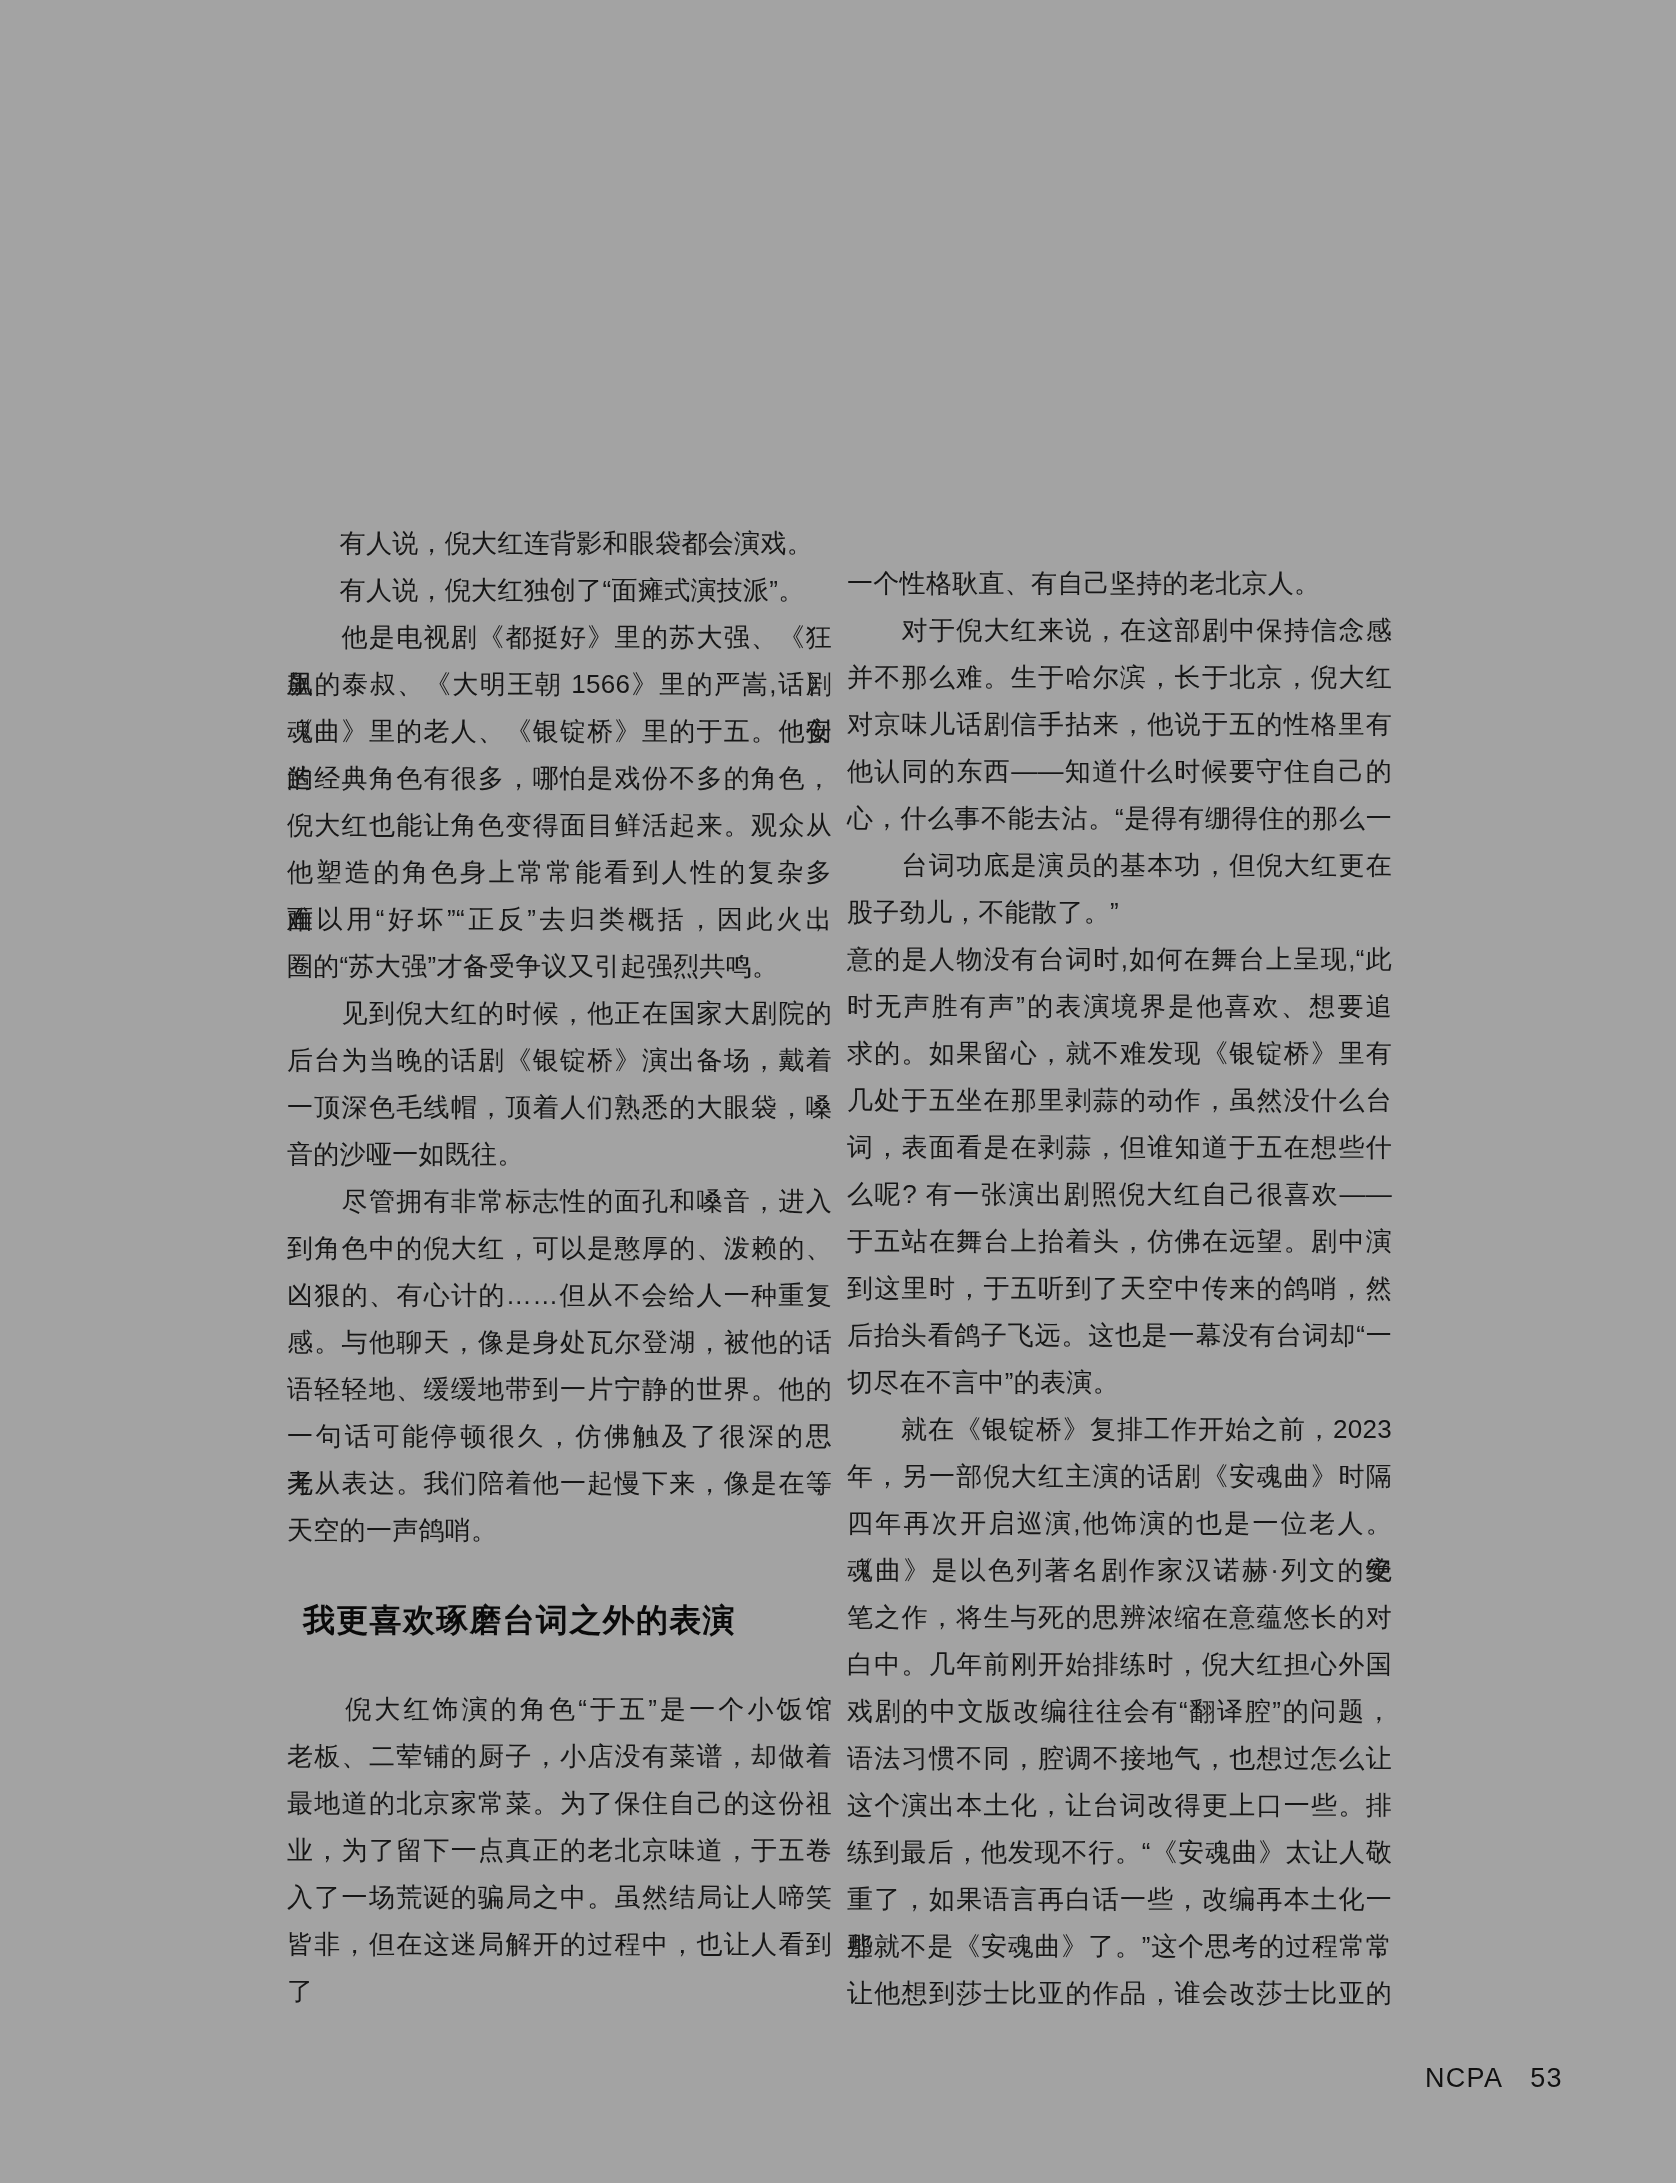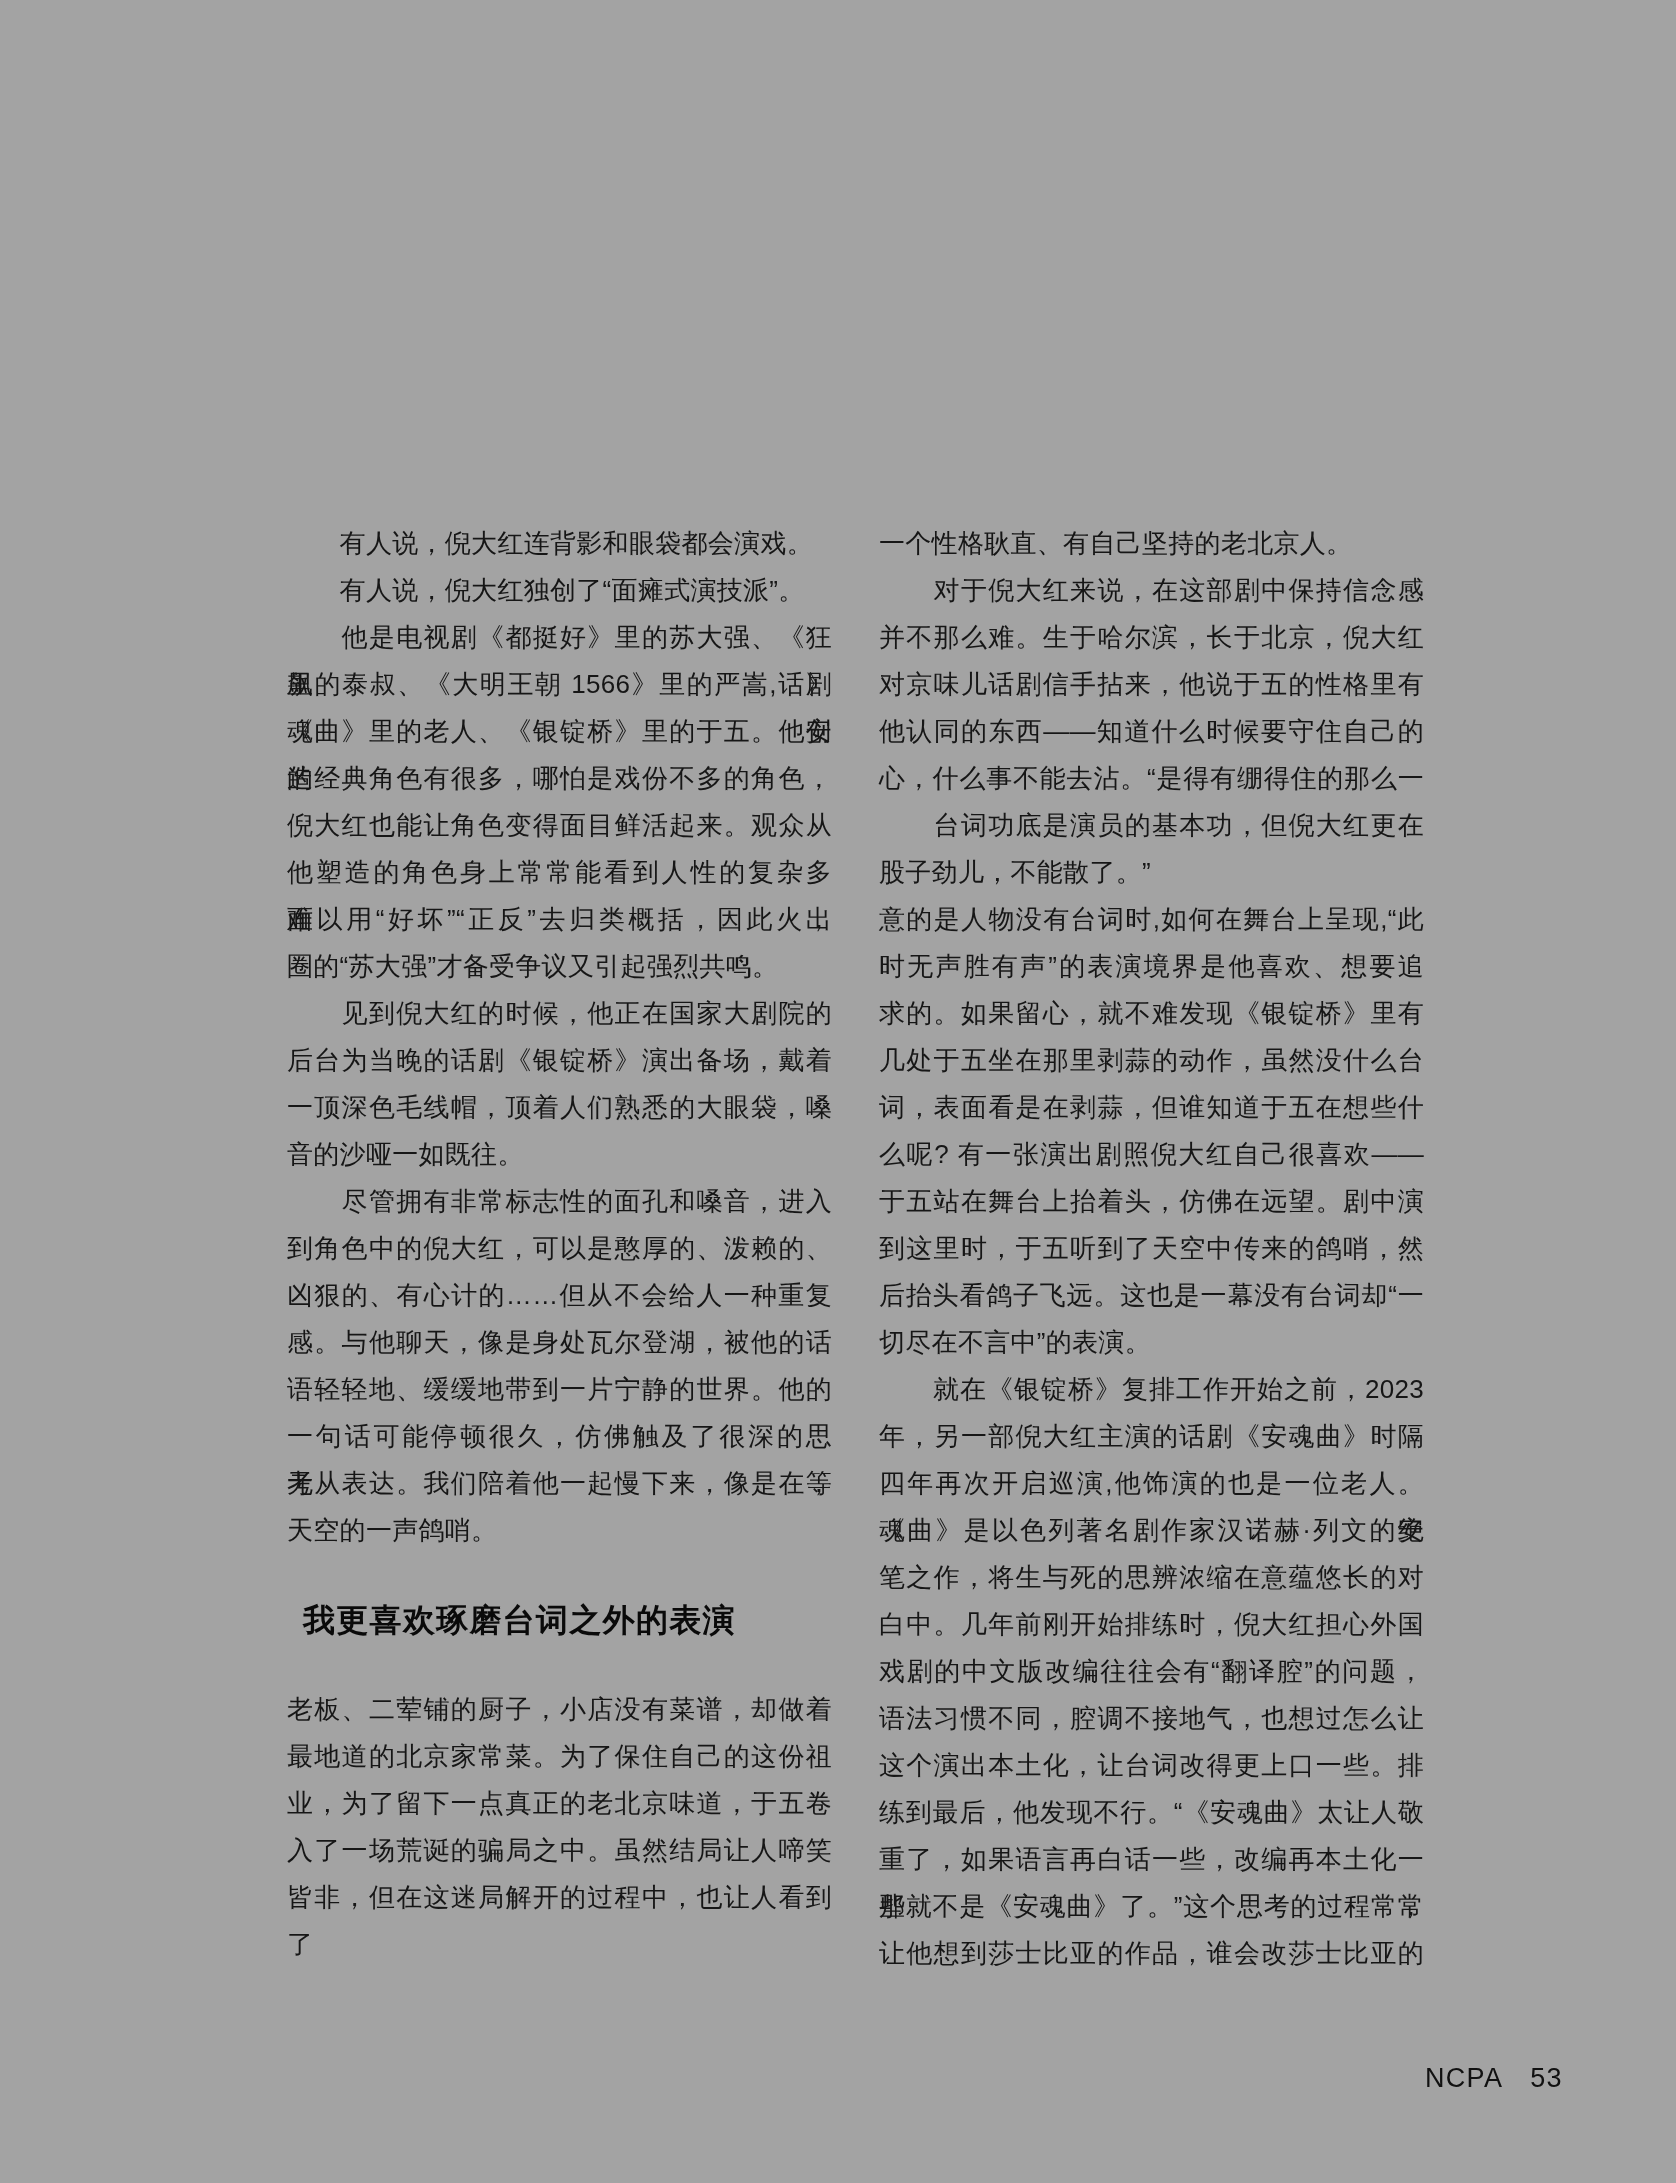--- a/index.html
+++ b/index.html
@@ -21,21 +21,21 @@
     height: 2183px;
     background: #a3a3a3;
     overflow: hidden;
   }
   .col {
     position: absolute;
     top: 520px;
     width: 545px;
   }
   .col-left  { left: 287px;  }
-  .col-right { left: 879px; }
+  .col-right { left: 847px; margin-top: 40px; }
   .lines .line {
     height: 47px;
     line-height: 47px;
     font-size: 26px;
     color: #161616;
     letter-spacing: 0.3px;
     white-space: pre;
   }
   .lines .line.j {
     white-space: normal;
@@ -94,20 +94,21 @@
         <div class="line j">感。与他聊天，像是身处瓦尔登湖，被他的话</div>
         <div class="line j">语轻轻地、缓缓地带到一片宁静的世界。他的</div>
         <div class="line j">一句话可能停顿很久，仿佛触及了很深的思考，</div>
         <div class="line j">无从表达。我们陪着他一起慢下来，像是在等</div>
         <div class="line">天空的一声鸽哨。</div>
       </div>
 
     <h2 class="section-heading">我更喜欢琢磨台词之外的表演</h2>
 
     <div class="lines after-heading">
+        <div class="line j">　　倪大红饰演的角色“于五”是一个小饭馆</div>
         <div class="line j">老板、二荤铺的厨子，小店没有菜谱，却做着</div>
         <div class="line j">最地道的北京家常菜。为了保住自己的这份祖</div>
         <div class="line j">业，为了留下一点真正的老北京味道，于五卷</div>
         <div class="line j">入了一场荒诞的骗局之中。虽然结局让人啼笑</div>
         <div class="line j">皆非，但在这迷局解开的过程中，也让人看到了</div>
       </div>
   </div>
 
   <div class="col col-right">
     <div class="lines">

